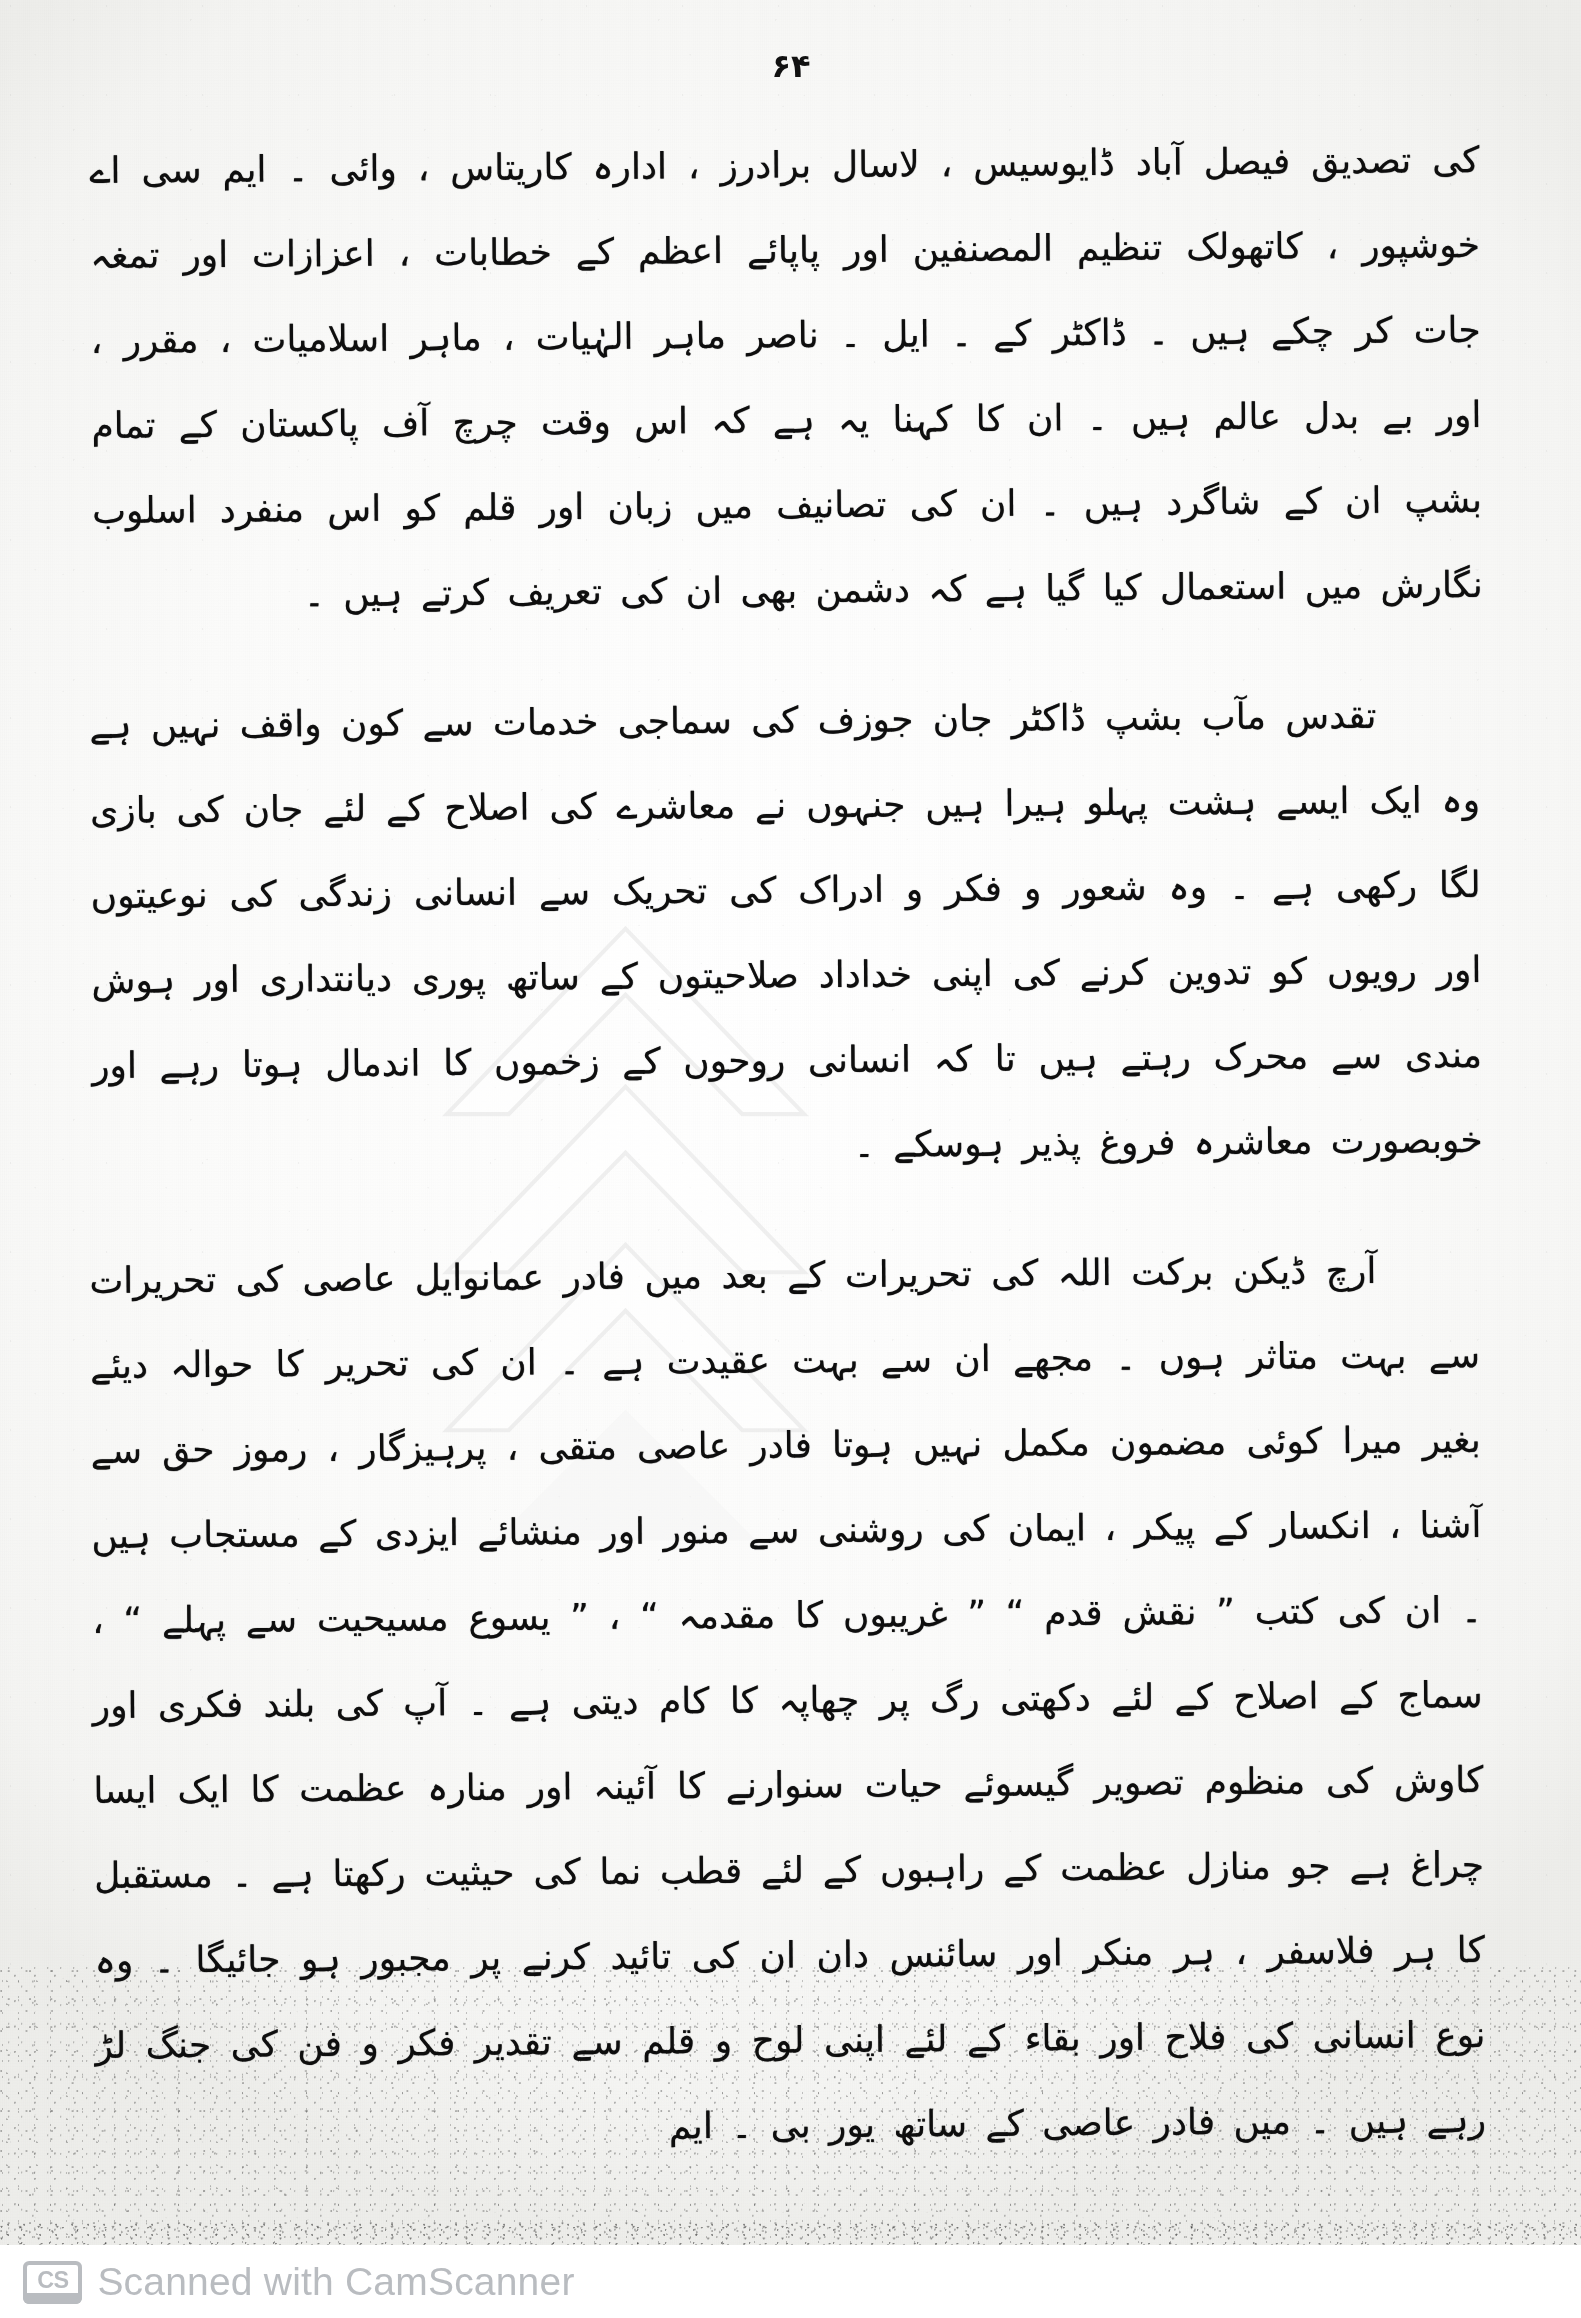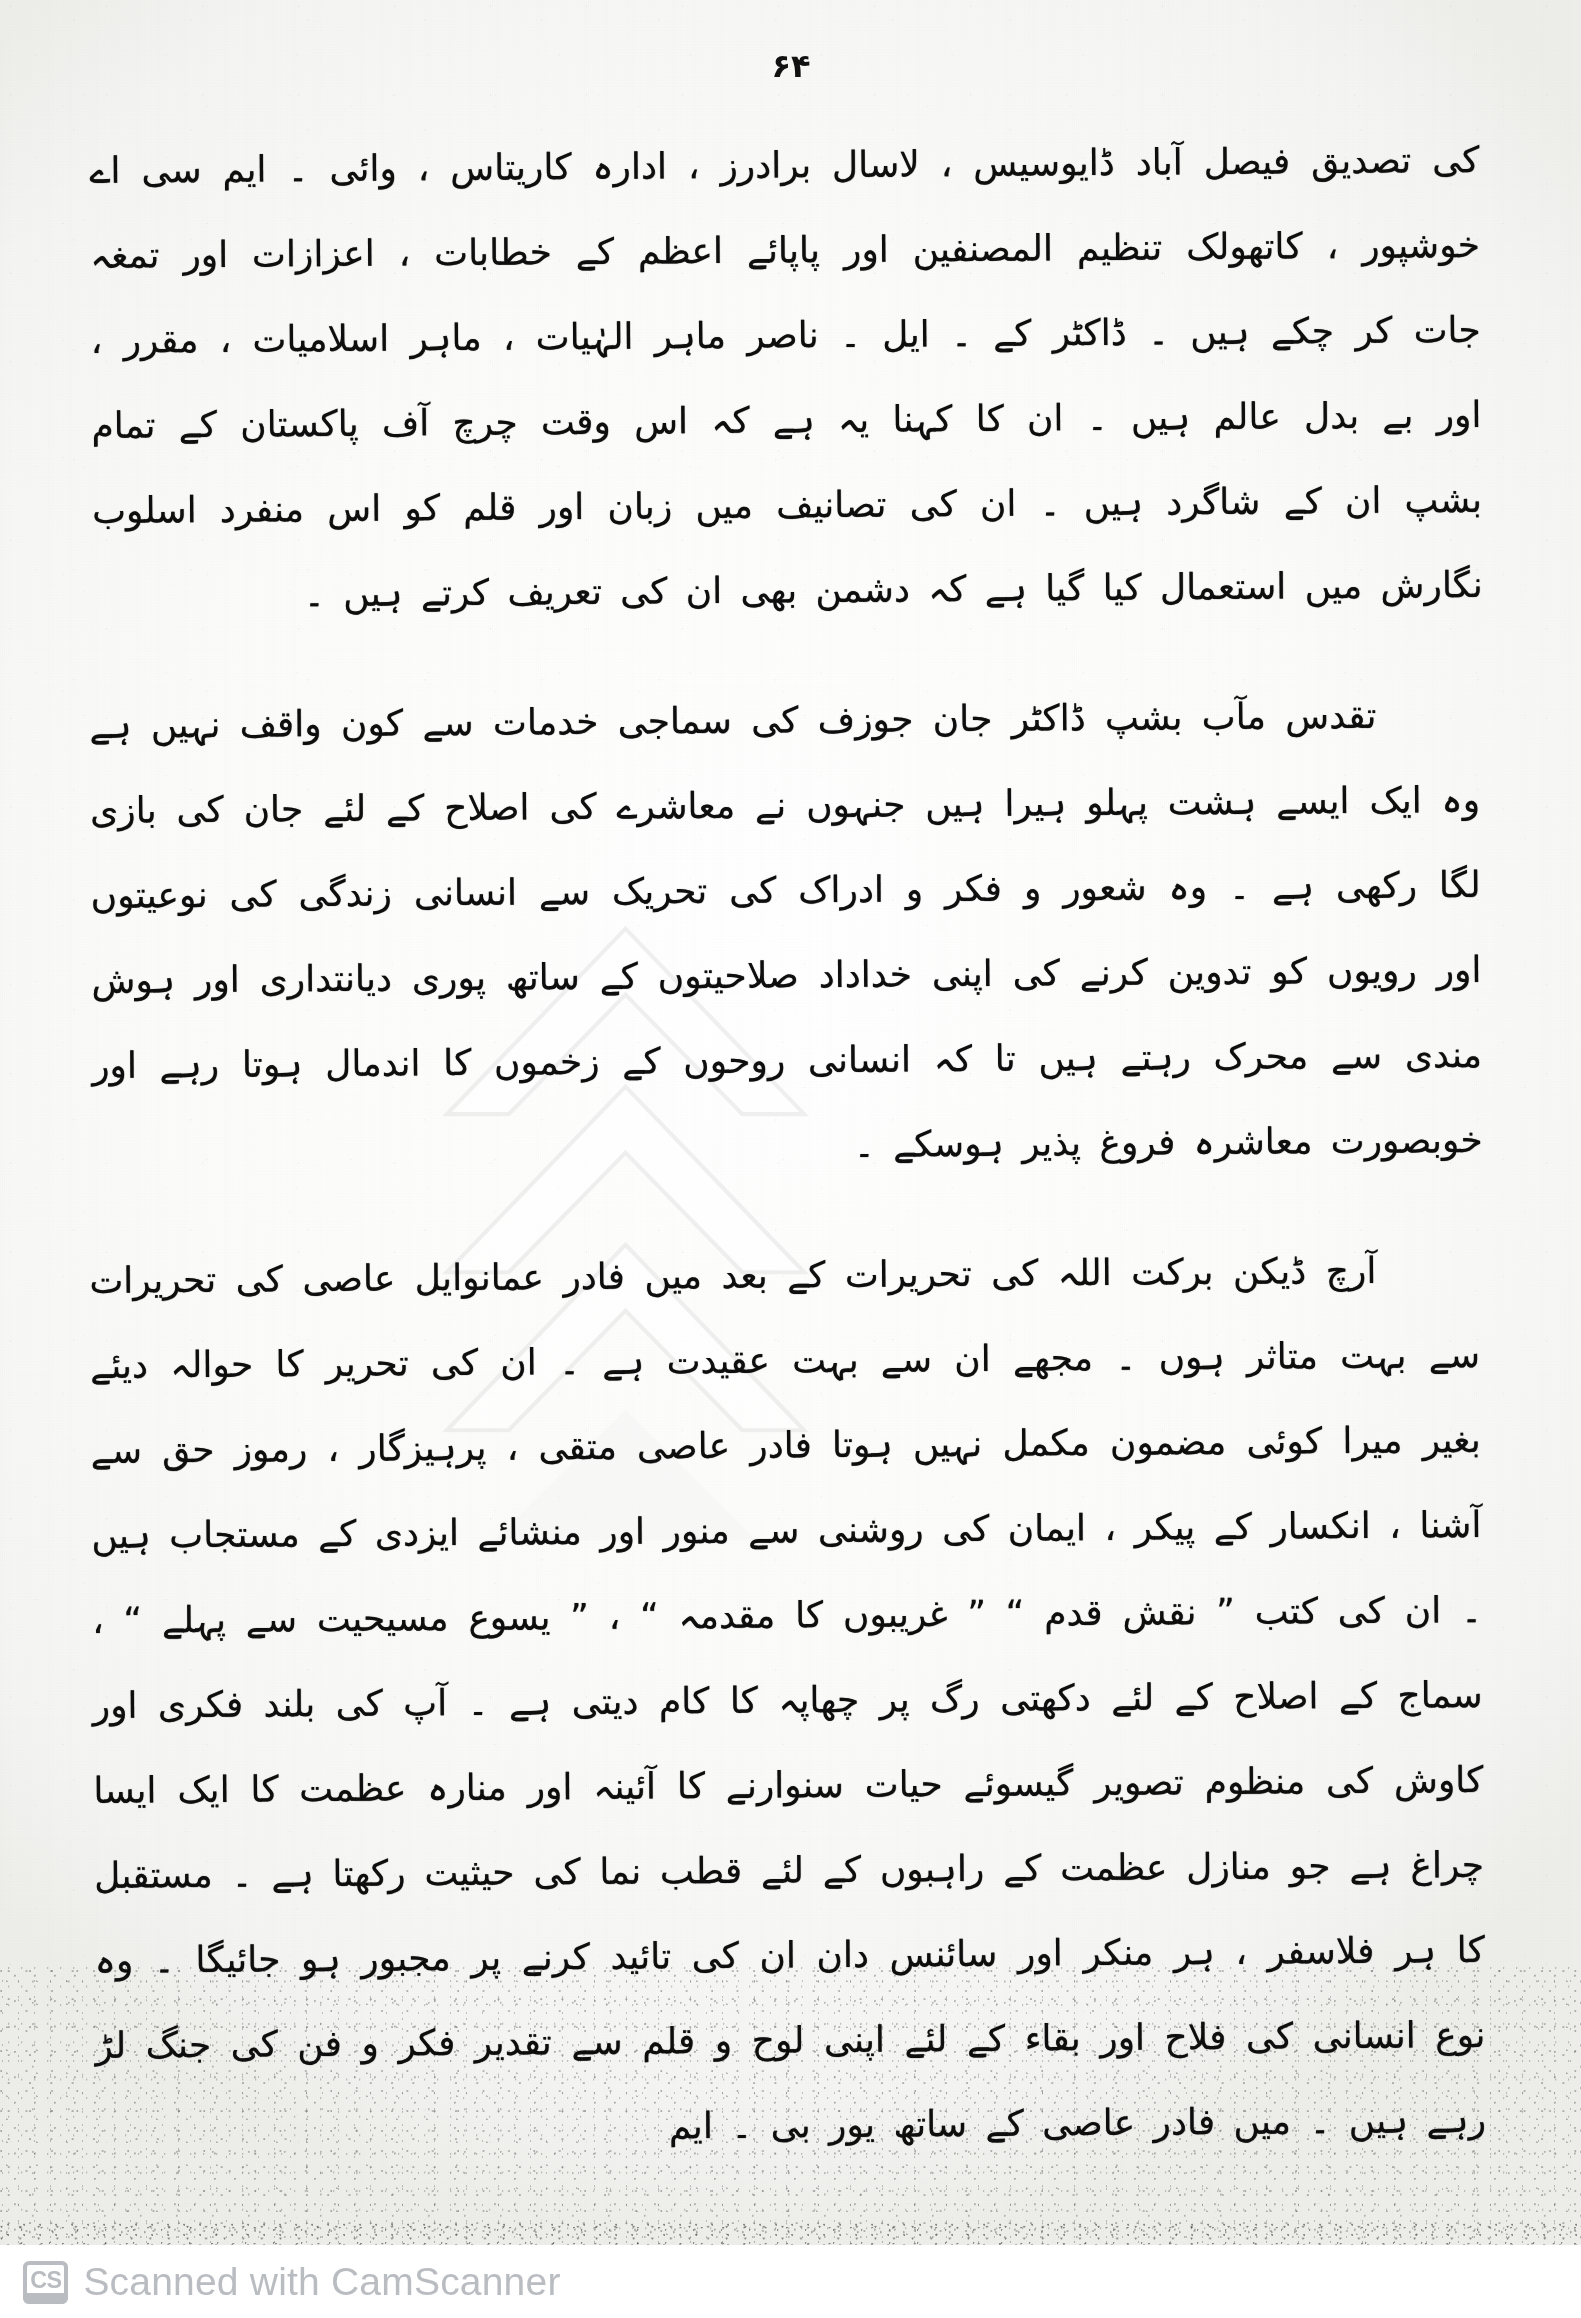--- a/index.html
+++ b/index.html
@@ -127,21 +127,21 @@
     bottom: 0;
     height: 74px;
     background: #ffffff;
     display: flex;
     align-items: center;
     padding-left: 23.4px;
     box-sizing: border-box;
     gap: 15px;
   }
   .cs-logo {
-    width: 45px;
+    width: 59px;
     height: 43px;
     border: 4.1px solid #b9bcc0;
     border-radius: 6.2px;
     display: flex;
     align-items: center;
     justify-content: center;
     box-sizing: border-box;
     position: relative;
   }
   .cs-logo::after {

